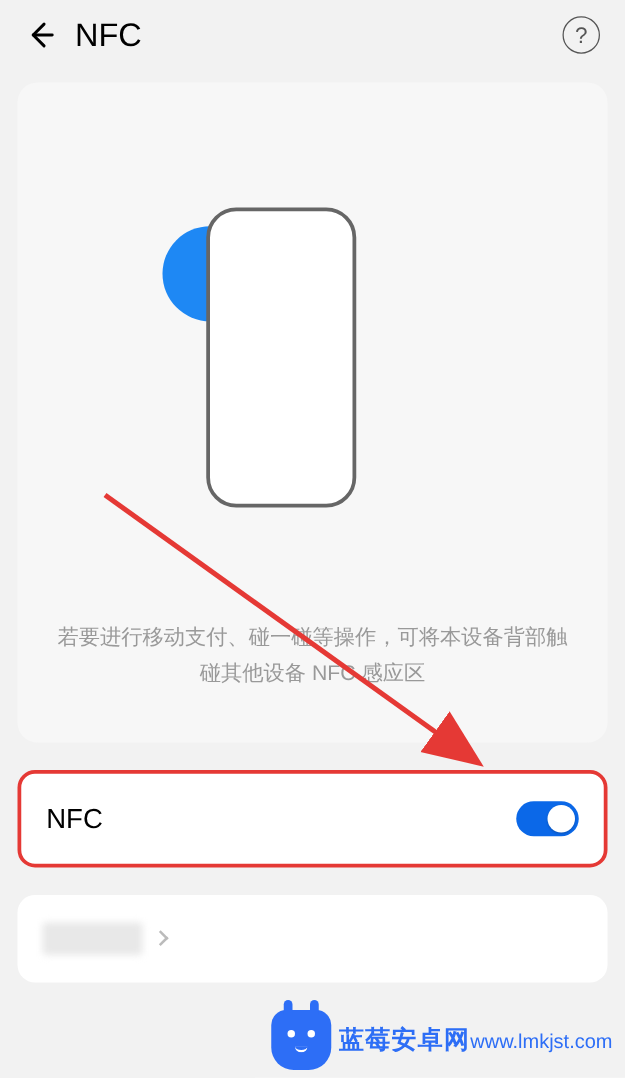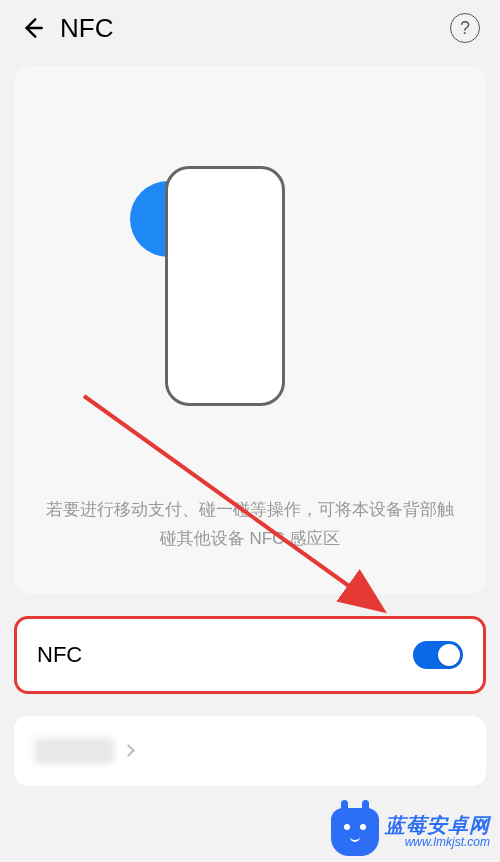--- a/index.html
+++ b/index.html
@@ -211,32 +211,31 @@
       position: absolute;
       left: 10px;
       bottom: 0;
       width: 10px;
       height: 5px;
       border-bottom: 2px solid #fff;
       border-radius: 0 0 6px 6px;
     }
     .wm-text {
       display: flex;
-      flex-direction: column;
+      flex-direction: row;
       line-height: 1.1;
-      font-style: italic;
     }
     .wm-title {
       font-size: 20px;
       font-weight: 600;
       color: #2d6ef6;
       letter-spacing: 1px;
     }
     .wm-url {
-      font-size: 12px;
+      font-size: 16px;
       color: #2d6ef6;
       align-self: flex-end;
     }
   </style>
 </head>
 <body>
 
 <div class="header">
   <div class="back-btn">
     <svg width="26" height="26" viewBox="0 0 24 24" fill="none" stroke="#000" stroke-width="2.2" stroke-linecap="round" stroke-linejoin="round">

